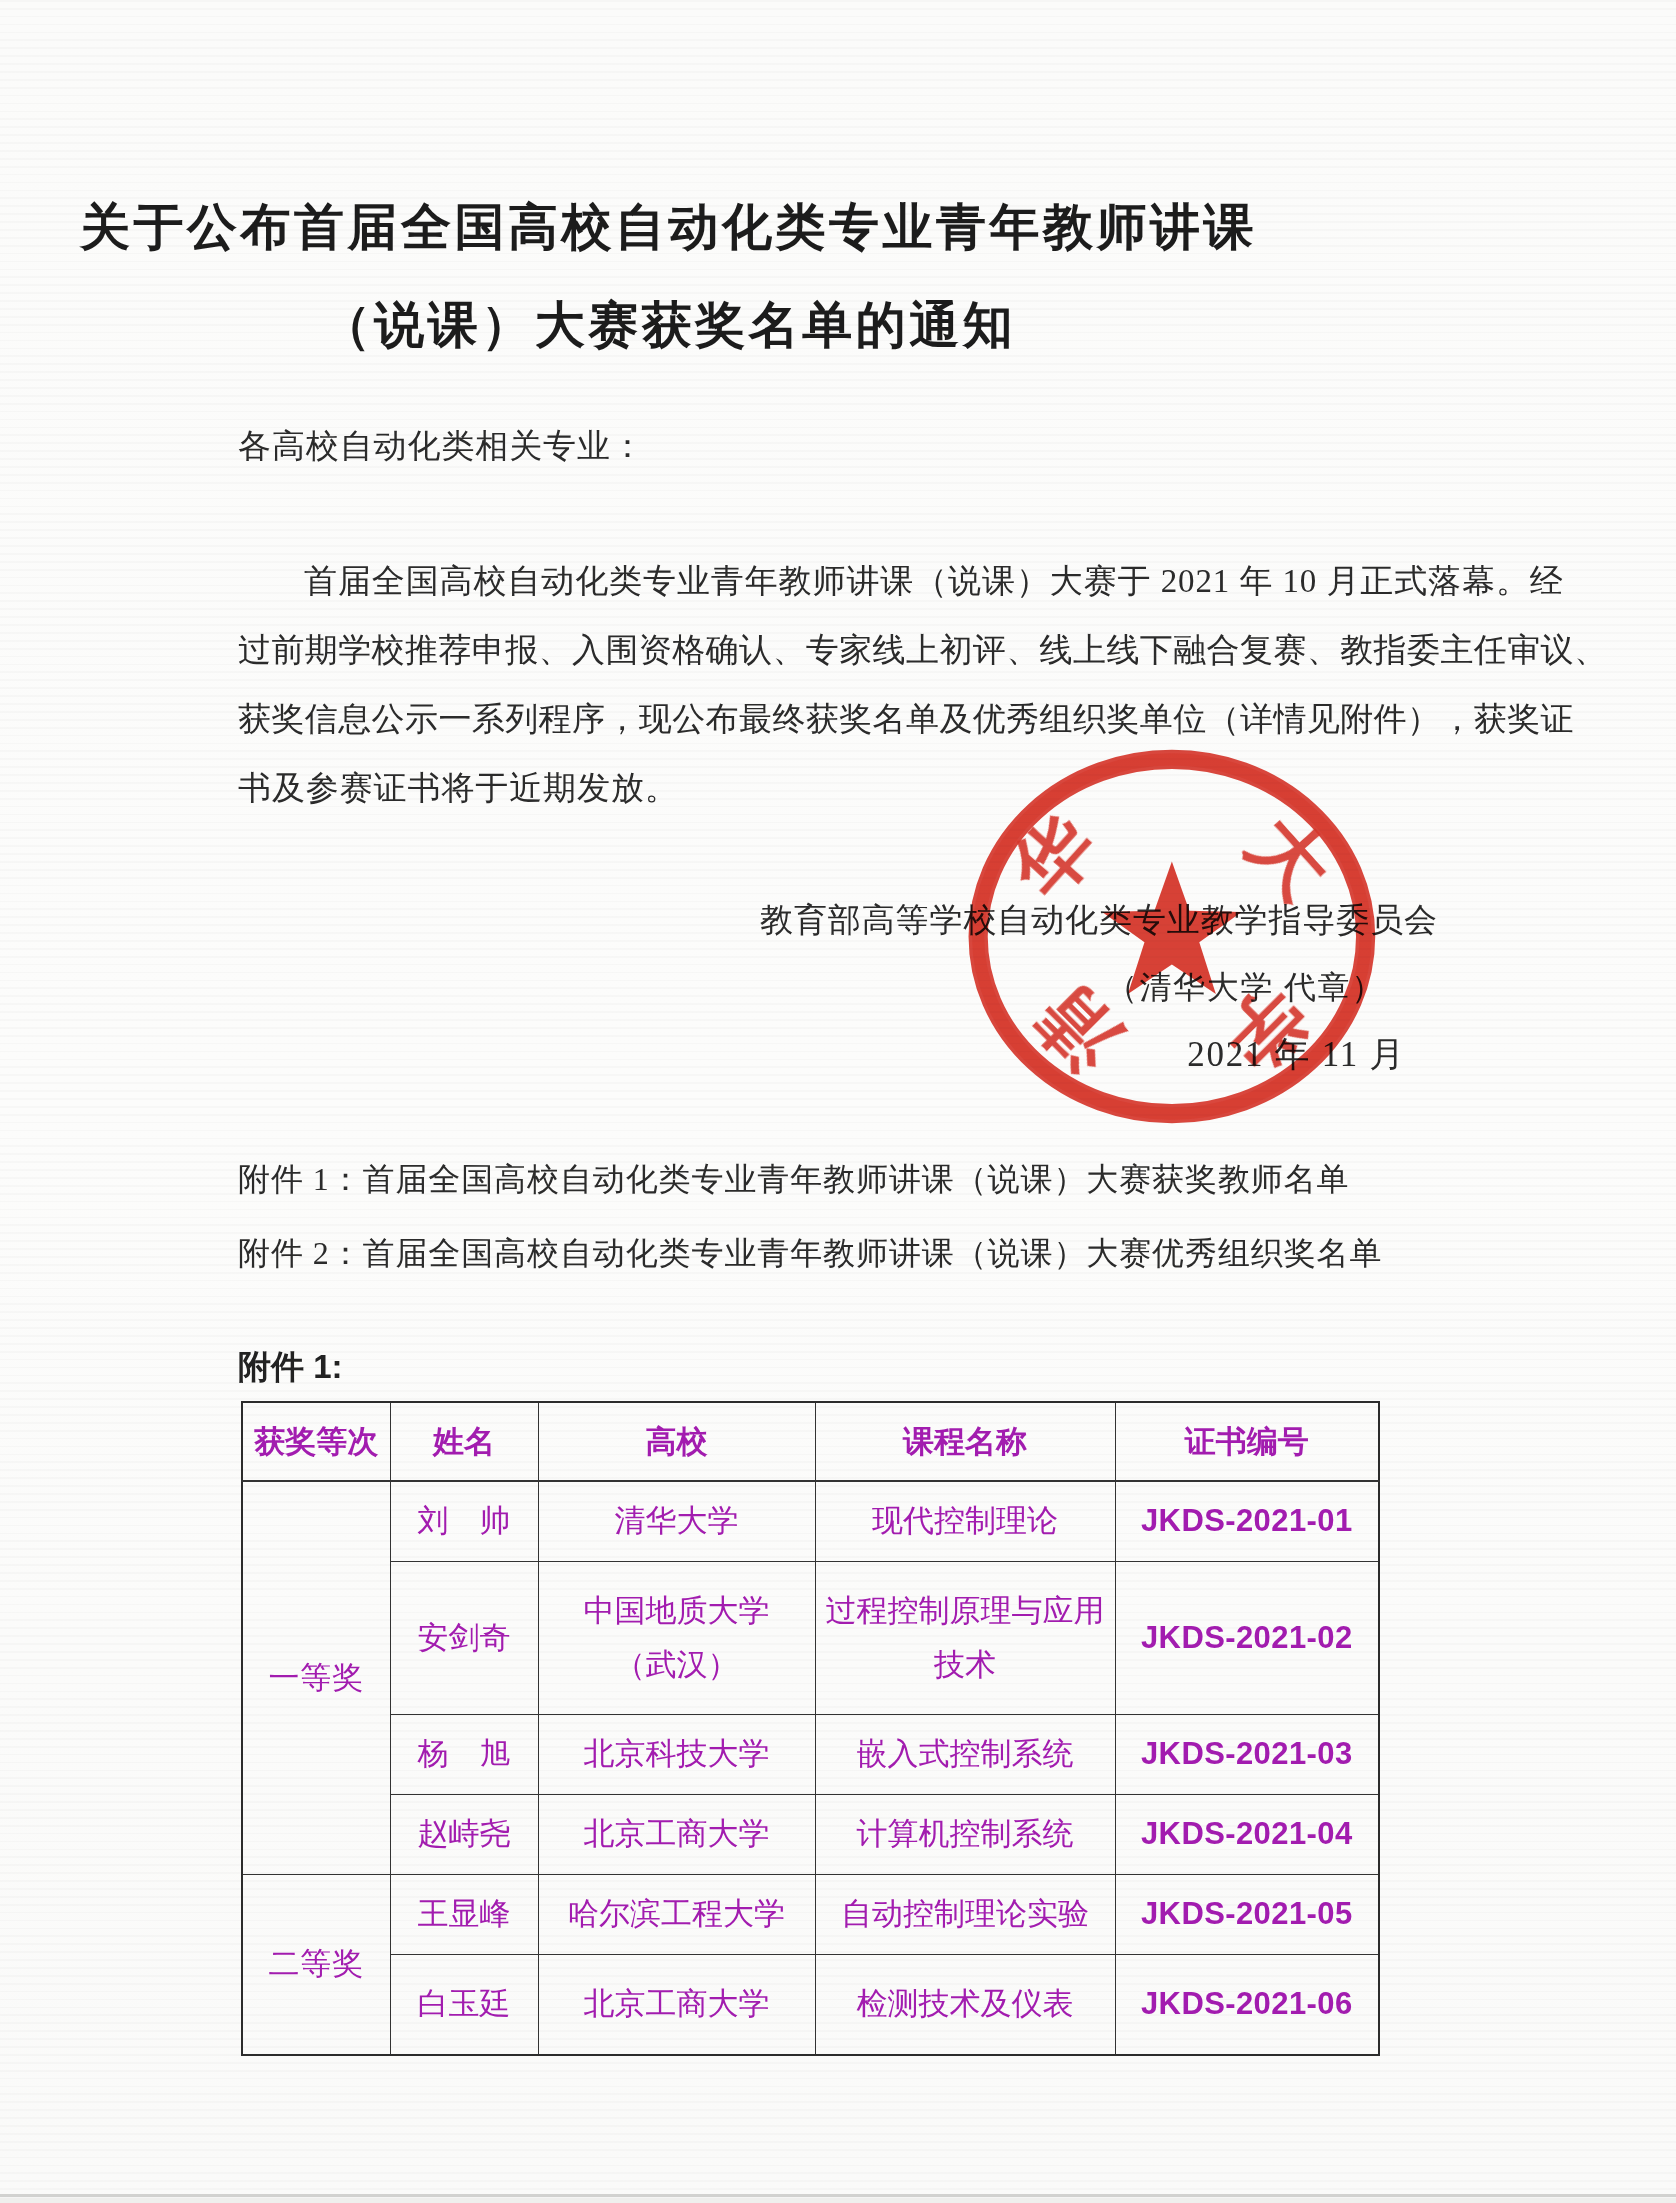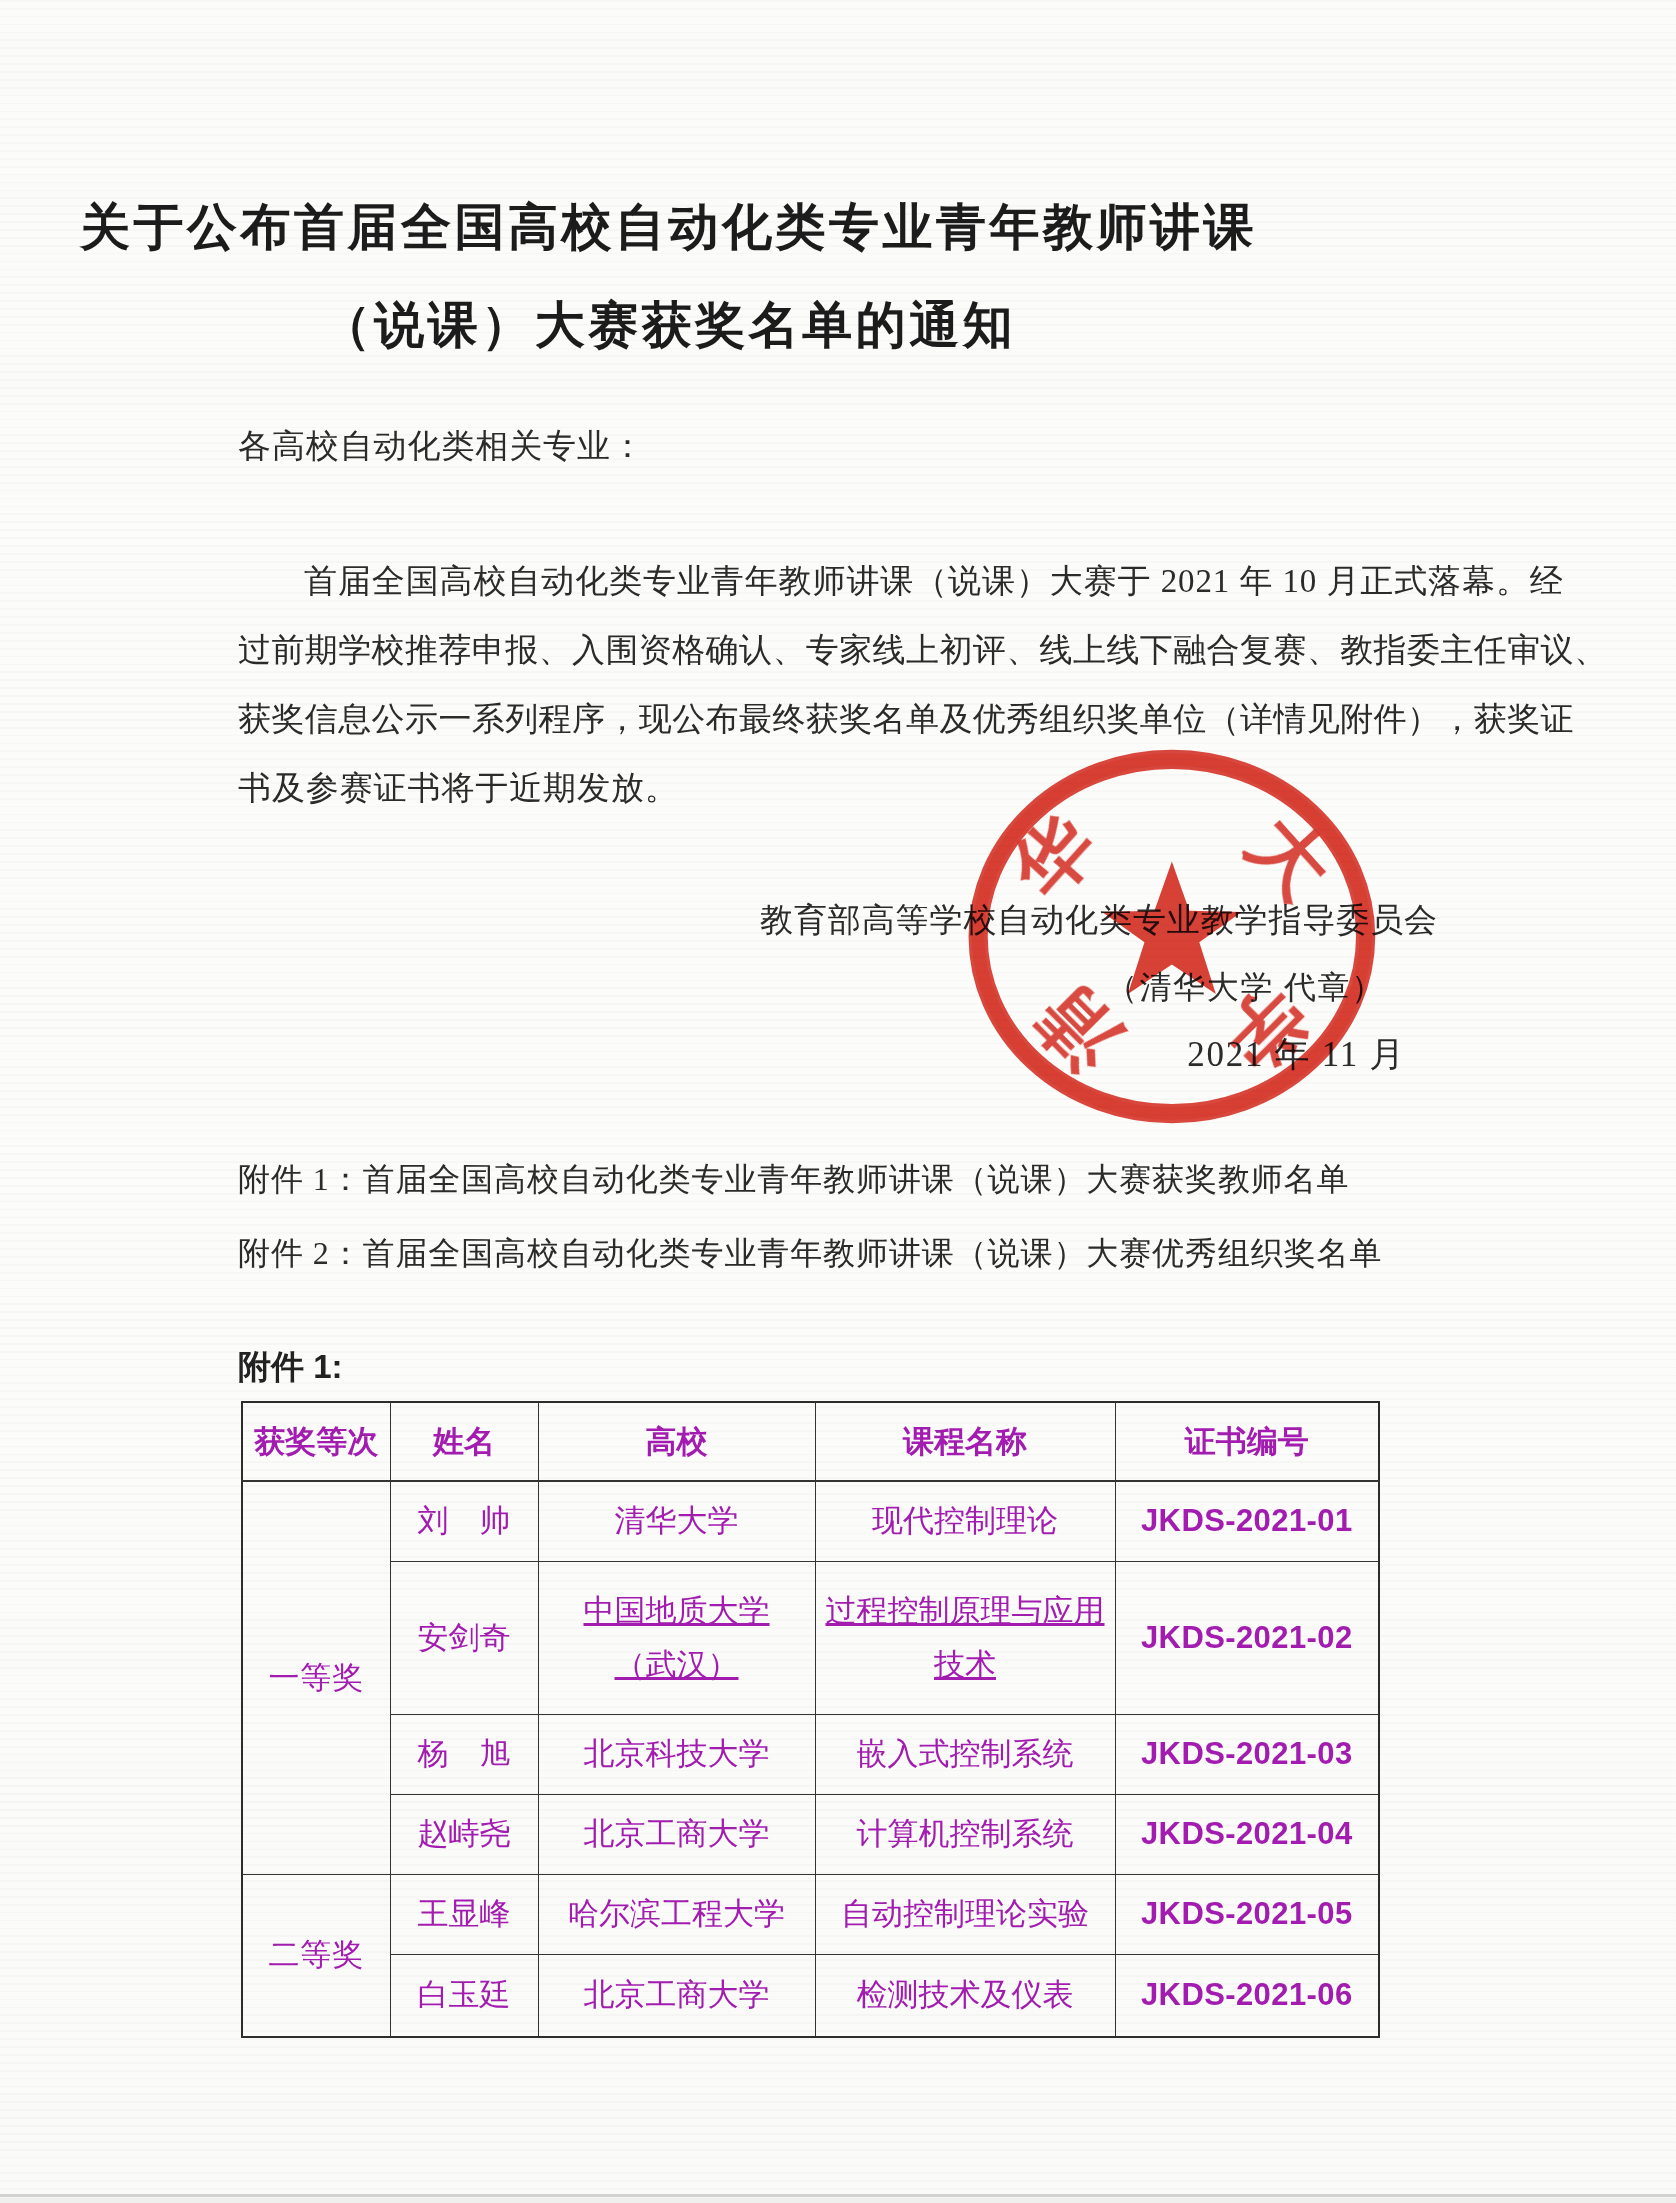--- a/index.html
+++ b/index.html
@@ -54,24 +54,24 @@
   }
   .col-award{width:148px;}
   .col-name{width:148px;}
   .col-school{width:277px;}
   .col-course{width:300px;}
   .col-cert{width:264px;}
   td.cert{
     font-family:"Liberation Sans","DejaVu Sans",sans-serif;
     font-weight:bold;font-size:31px;letter-spacing:0.4px;color:#1d1d1d;
   }
-  td.multi{white-space:pre-line;line-height:54px;text-decoration:underline;}
+  td.multi{white-space:pre-line;line-height:54px;}
   tr.r-std{height:80px;}
   tr.r-tall{height:153px;}
-  tr.r-last{height:83px;}
+  tr.r-last{height:101px;}
   td.award-cell{font-size:31px;letter-spacing:0.9px;}
   
   .seal{top:748px;left:964px;width:421px;height:384px;mix-blend-mode:multiply;opacity:.93;}
   
   .scan-edge{top:2194px;left:0;width:1677px;height:2.6px;background:#c8c8c6;opacity:.8;}
   .scan-edge2{top:2198px;left:0;width:1677px;height:6.1px;background:#efefed;}
 </style>
 </head>
 <body>
 

